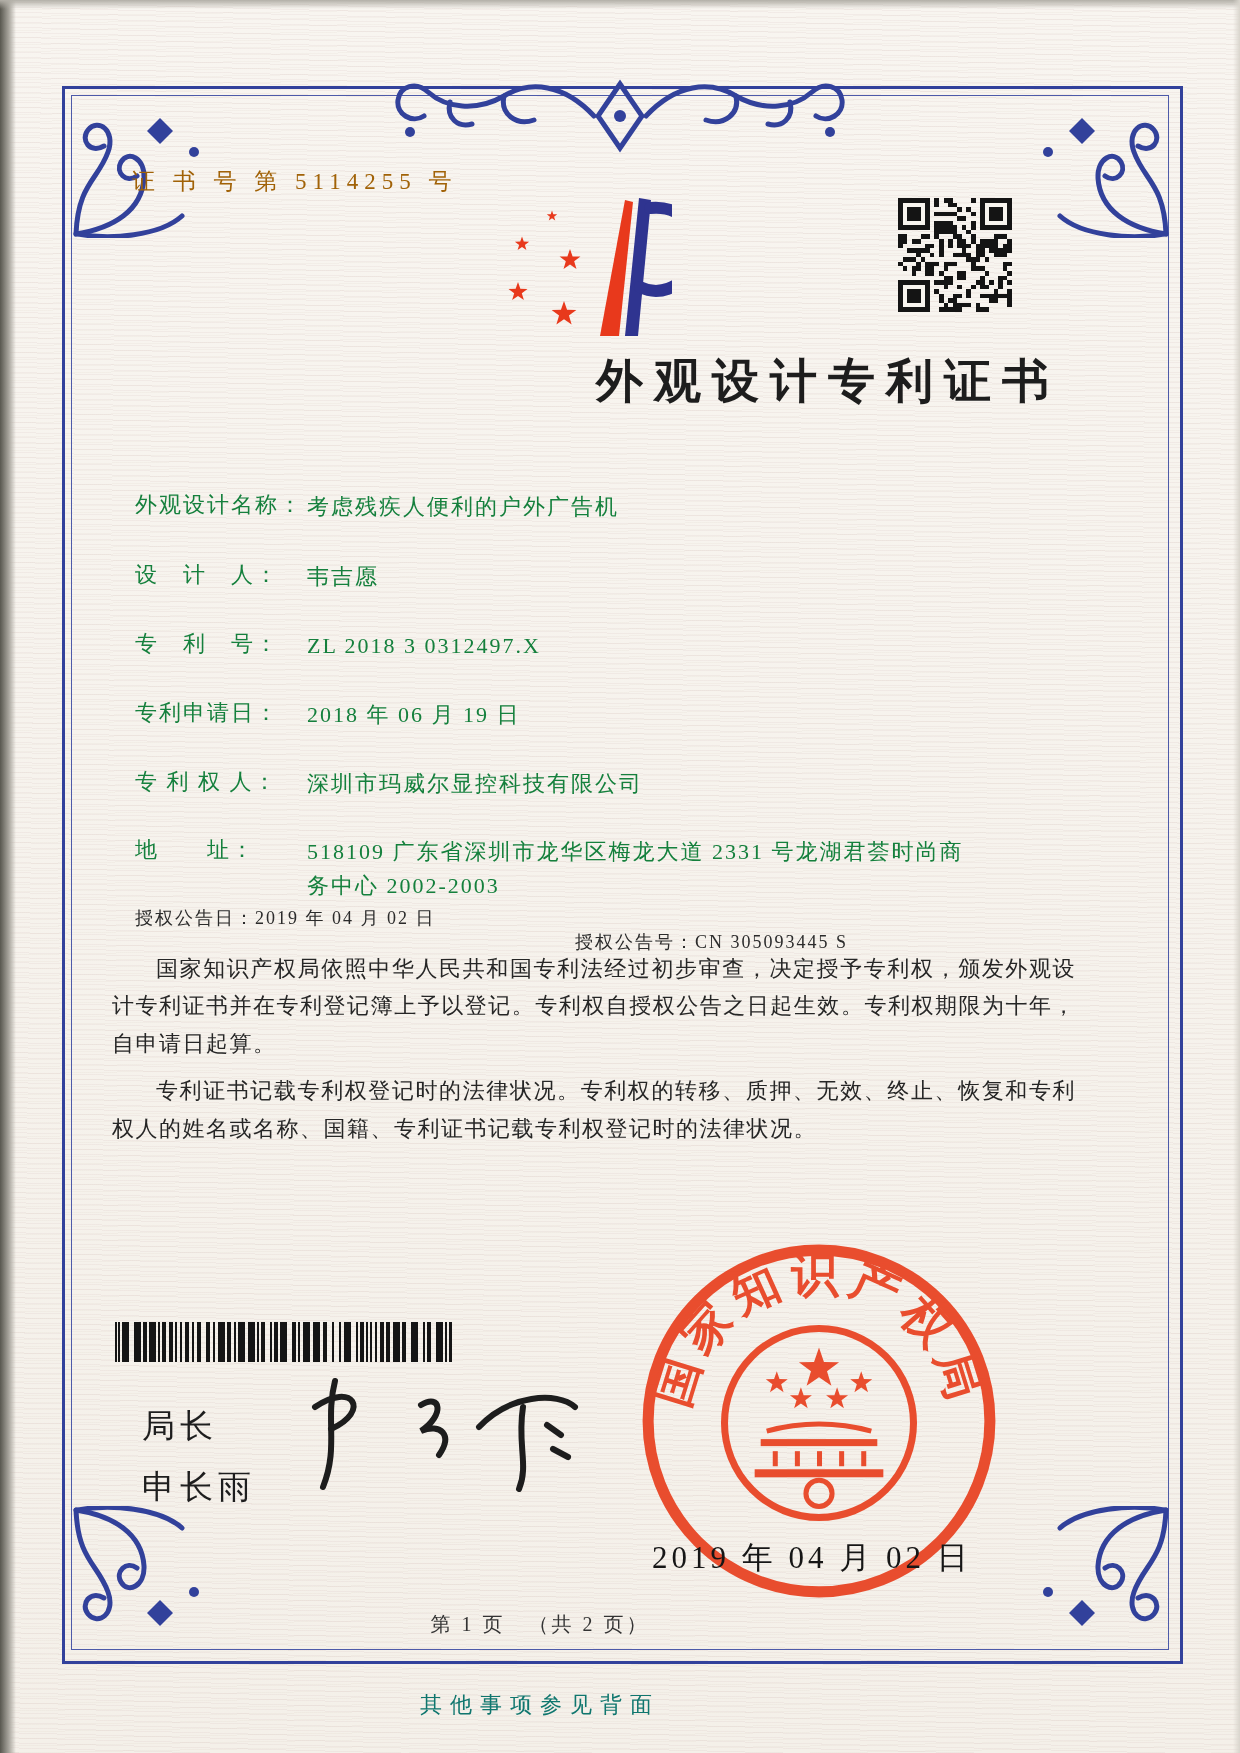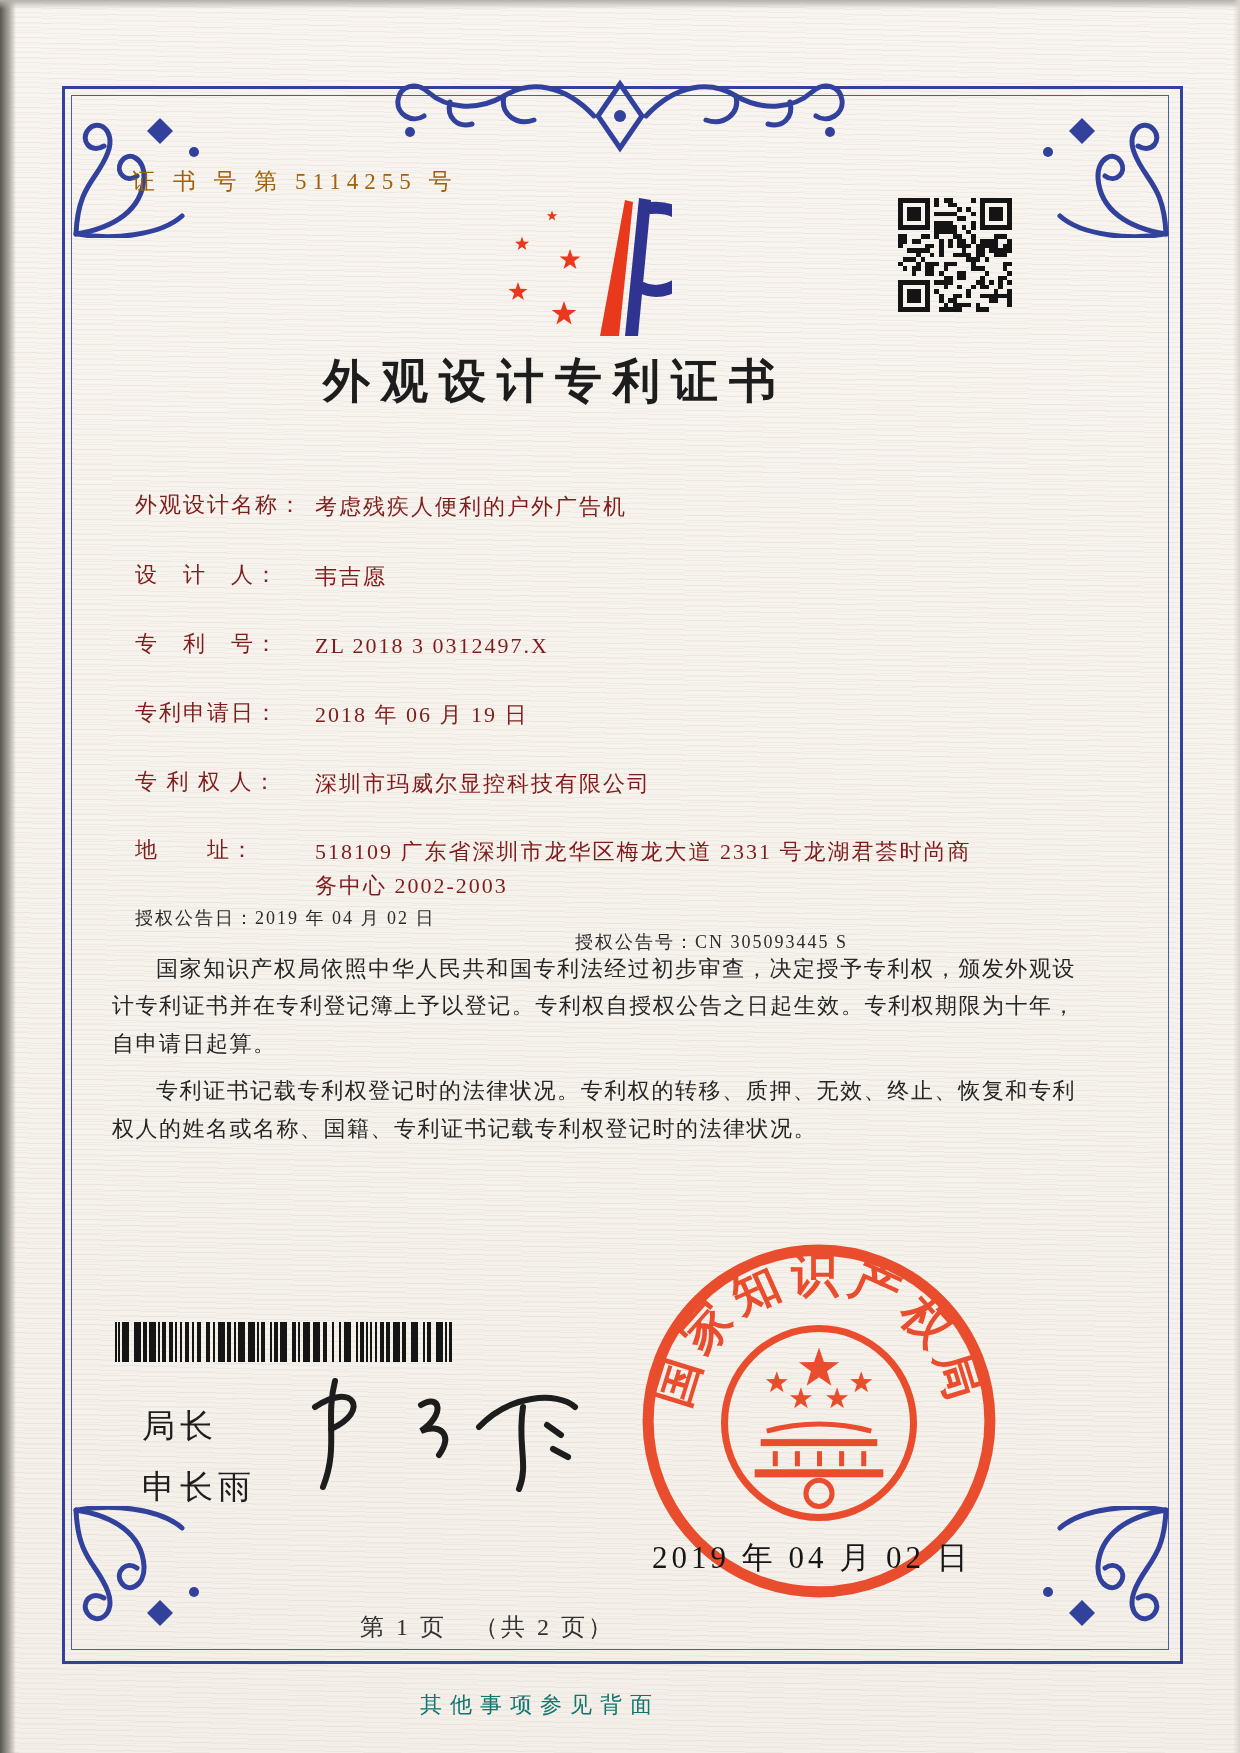--- a/index.html
+++ b/index.html
@@ -28,25 +28,25 @@
   .frame-inner{position:absolute;left:71px;top:95px;width:1096px;height:1553px;
     border:1.5px solid #4d5aa9;}
   .ornament{position:absolute;pointer-events:none;}
 
   .cert-number{position:absolute;left:132px;top:166px;font-size:23px;color:#a16207;
     letter-spacing:6px;}
 
   .logo{position:absolute;left:492px;top:186px;width:180px;height:152px;}
   .qr{position:absolute;left:898px;top:198px;width:114px;height:114px;}
 
-  .title{position:absolute;left:50px;top:350px;width:1010px;text-align:center;
+  .title{position:absolute;left:50px;top:350px;width:1010px;text-align:right;
     font-size:47px;font-weight:bold;letter-spacing:11px;color:#1d1d1d;}
 
-  .field-row{position:absolute;left:135px;display:flex;font-size:22px;color:#7f1d1d;
-    letter-spacing:2px;gap:8px;}
+  .field-row{position:absolute;left:135px;display:flex;font-size:22px;color:#15803d;
+    letter-spacing:2px;}
   .field-row .label{width:172px;flex:0 0 auto;}
   .field-row .value{max-width:668px;line-height:1.55;}
   .row-0{top:490px}.row-1{top:560px}.row-2{top:629px}.row-3{top:698px}
   .row-4{top:767px}.row-5{top:835px}
   .grant-row{position:absolute;left:135px;top:906px;width:980px;height:70px;
     font-size:18px;color:#2b2b2b;letter-spacing:2px;}
   .grant-no{position:absolute;left:440px;top:24px;}
 
   .paragraphs{position:absolute;left:112px;top:950px;width:980px;font-size:22px;
     line-height:1.7;color:#262626;text-align:justify;}
@@ -55,22 +55,22 @@
   .barcode{position:absolute;left:115px;top:1322px;width:340px;height:40px;}
 
   .director{position:absolute;left:142px;top:1396px;font-size:33px;color:#1e1e1e;
     letter-spacing:5px;line-height:1.85;}
   .signature{position:absolute;left:295px;top:1365px;width:300px;height:135px;}
 
   .seal{position:absolute;left:628px;top:1230px;width:382px;height:382px;opacity:.92;}
   .seal-date{position:absolute;left:652px;top:1537px;font-size:31px;color:#161616;
     letter-spacing:4px;z-index:5;}
 
-  .footer-page{position:absolute;left:360px;top:1611px;width:360px;text-align:left;
-    font-size:24px;color:#333;letter-spacing:3px;}
+  .footer-page{position:absolute;left:360px;top:1611px;width:360px;text-align:center;
+    font-size:20px;color:#333;letter-spacing:3px;}
   .back-note{position:absolute;left:330px;top:1690px;width:420px;text-align:center;
     font-size:22px;color:#0f766e;letter-spacing:8px;}
 </style>
 </head>
 <body>
 
 <svg width="0" height="0" style="position:absolute" aria-hidden="true">
   <defs>
     <g id="star5">
       <polygon points="0,-10 2.35,-3.24 9.51,-3.09 3.8,1.24 5.88,8.09 0,4 -5.88,8.09 -3.8,1.24 -9.51,-3.09 -2.35,-3.24"></polygon>

